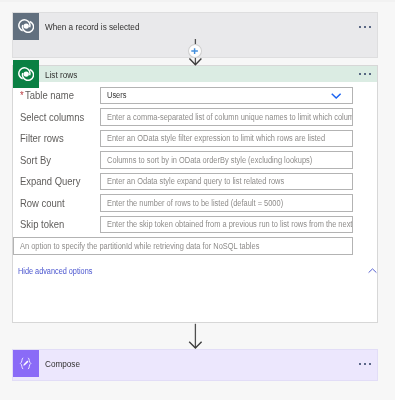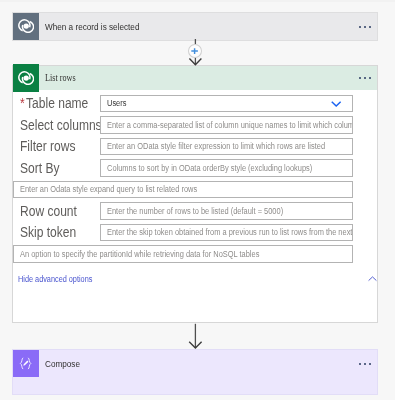--- a/index.html
+++ b/index.html
@@ -19,40 +19,40 @@
   .icon-box{flex:0 0 25.5px;display:flex;align-items:center;justify-content:center;}
   .card-title{font-size:9.5px;color:#323130;margin-left:6.5px;}
   .dots{position:absolute;right:4.8px;top:50%;transform:translateY(-50%);width:13px;height:2px;}
   .dots i{position:absolute;top:0;}
   .dots i:nth-child(1){left:0;}
   .dots i:nth-child(2){left:5.1px;}
   .dots i:nth-child(3){left:10.2px;}
   .dots i{display:block;width:2px;height:2px;background:#2b3c62;border-radius:50%;}
 
   
-  #trigger{left:12px;top:12px;width:366px;height:29px;background:#e9e9eb;border:1px solid #dededf;text-align:center;}
+  #trigger{left:12px;top:12px;width:366px;height:46px;background:#e9e9eb;border:1px solid #dededf;text-align:center;}
   #trigger .card-header{height:27px;}
   #trigger .icon-box{background:#62707f;height:27px;}
 
   
   #listrows{left:12px;top:65px;width:366px;height:258px;background:#ffffff;border:1px solid #d7d7d7;}
-  #listrows .card-header{background:#dbece3;height:24px;font-family:Liberation Serif, serif;}
+  #listrows .card-header{background:#dbece3;height:16px;}
   #listrows .icon-box{background:#0a8043;height:28px;}
   .card-body{background:#fff;padding-top:4.65px;}
   .field-row{height:17.4px;margin-bottom:4.14px;display:flex;align-items:center;position:relative;}
-  .field-label{font-size:14px;color:#5e5c5a;width:87.1px;flex:0 0 87.1px;padding-left:6.7px;box-sizing:border-box;white-space:nowrap;}
+  .field-label{font-size:11px;color:#5e5c5a;width:87.1px;flex:0 0 87.1px;padding-left:6.7px;box-sizing:border-box;white-space:nowrap;}
   .req{color:#b8393f;margin-right:1.6px;}
   .field-input{position:relative;flex:1;height:17.4px;border:1px solid #b3b3b3;background:#fff;box-sizing:border-box;overflow:hidden;margin-right:24px;}
   .field-input > .ph{position:absolute;left:6.4px;top:50%;transform:translateY(-50%);font-size:8.5px;color:#8e8c8a;}
   .field-input > .ph > .txt{transform:scaleX(0.876);}
   .field-input.filled > .ph{color:#343434;}
   .adv-link{font-size:8.5px;color:#4a55cf;padding-left:5.2px;display:flex;align-items:center;height:33.4px;margin-top:-4.14px;justify-content:space-between;}
 
   
-  #compose{left:12px;top:349px;width:366px;height:46px;background:#ece7fd;border:1px solid #e2ddf7;}
+  #compose{left:12px;top:349px;width:366px;height:32px;background:#ece7fd;border:1px solid #e2ddf7;}
   #compose .card-header{height:27px;}
   #compose .icon-box{background:#8a6bf7;height:27px;}
 
   
   .conn{position:absolute;}
   .plus-btn{position:absolute;left:188px;top:44px;width:14px;height:13.8px;border-radius:50%;background:#fdfdfd;border:1px solid #cfcfcf;box-sizing:border-box;display:flex;align-items:center;justify-content:center;}
 
 </style>
 </head>
 <body>
@@ -119,20 +119,21 @@
           <span class="ph"><span class="txt">Enter an OData style filter expression to limit which rows are listed</span></span>
         </div>
       </div>
       <div class="field-row">
         <div class="field-label"><span class="txt">Sort By</span></div>
         <div class="field-input">
           <span class="ph"><span class="txt">Columns to sort by in OData orderBy style (excluding lookups)</span></span>
         </div>
       </div>
       <div class="field-row">
+        <div class="field-label"><span class="txt">Expand Query</span></div>
         <div class="field-input">
           <span class="ph"><span class="txt">Enter an Odata style expand query to list related rows</span></span>
         </div>
       </div>
       <div class="field-row">
         <div class="field-label"><span class="txt">Row count</span></div>
         <div class="field-input">
           <span class="ph"><span class="txt">Enter the number of rows to be listed (default = 5000)</span></span>
         </div>
       </div>

